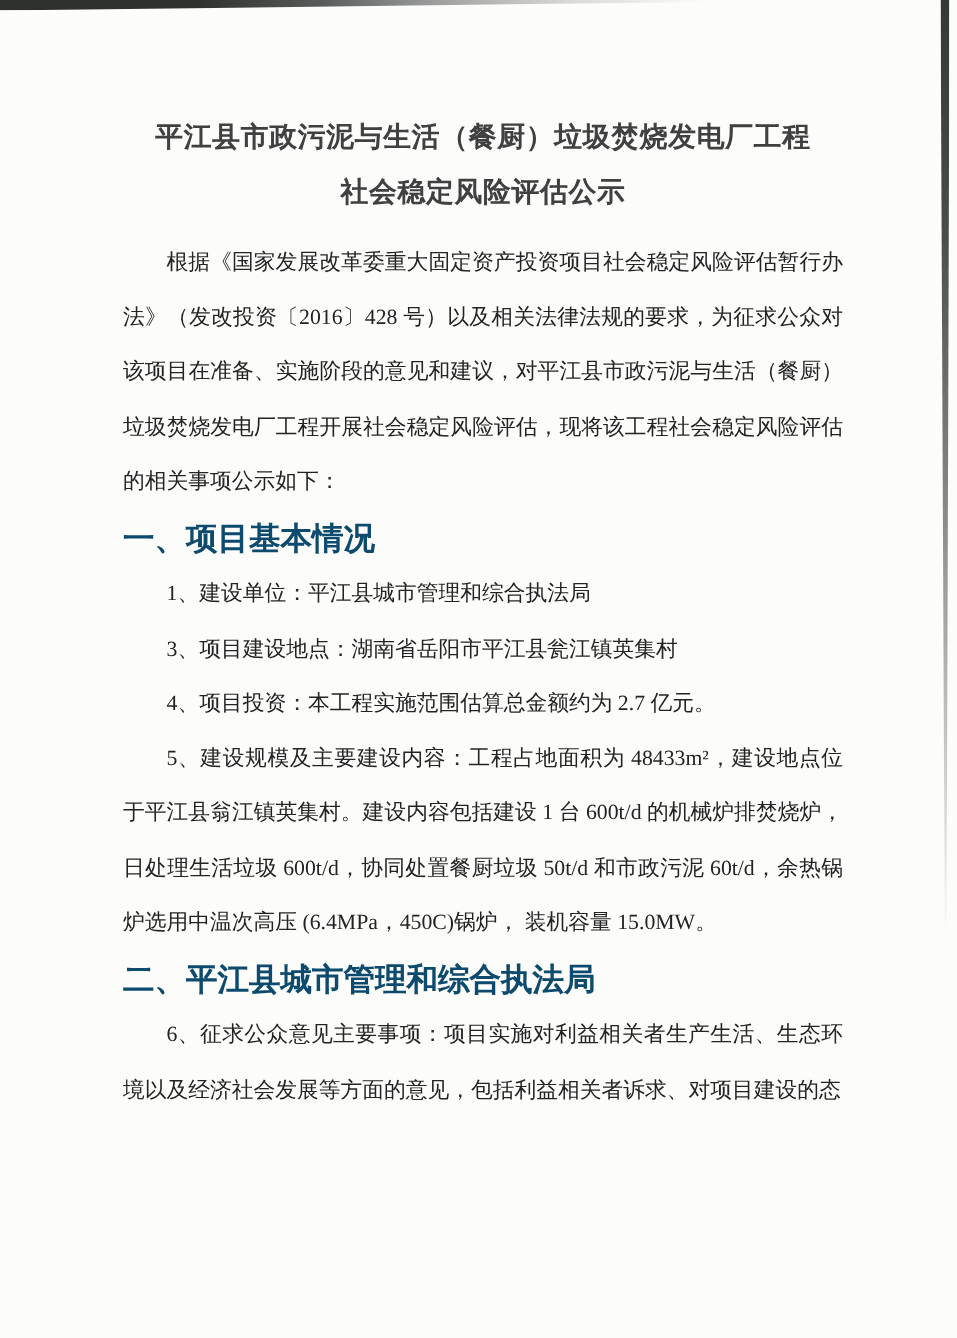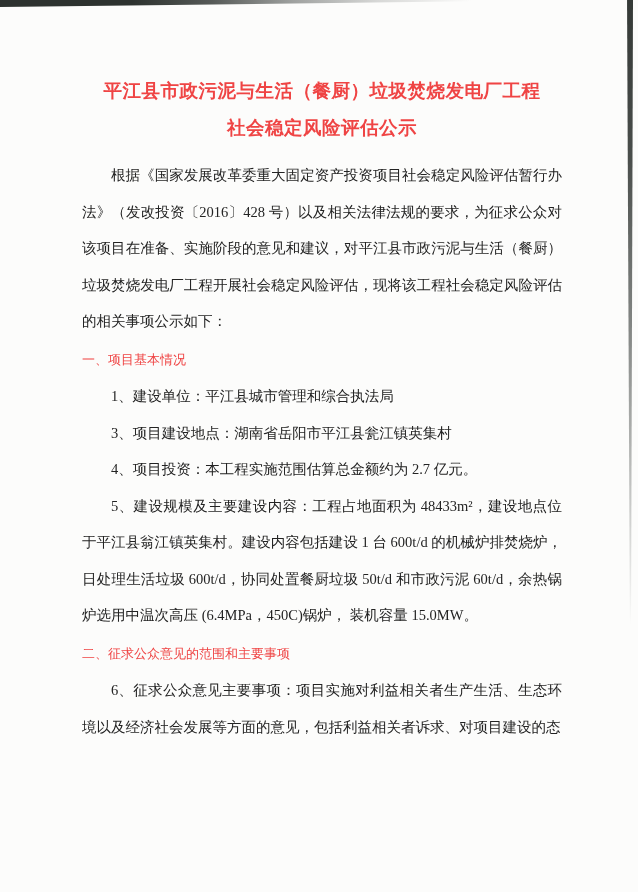--- a/index.html
+++ b/index.html
@@ -44,41 +44,41 @@
     top: 72px;
     width: 480px;
     color: #232323;
   }
   .doc-title {
     text-align: center;
     font-family: "Liberation Sans", "DejaVu Sans", sans-serif;
     font-weight: bold;
     font-size: 18.5px;
     line-height: 37px;
-    color: #ef4444;
+    color: #404040;
     letter-spacing: 0.5px;
   }
   .body-text {
     font-size: 14.5px;
     line-height: 36.5px;
     text-align: justify;
     text-justify: inter-ideograph;
   }
   p.para {
     margin: 0;
     text-indent: 2em;
   }
   p.intro { margin-top: 11px; }
   .section-heading {
     margin: 2px 0 0 0;
     font-family: "Liberation Sans", "DejaVu Sans", sans-serif;
-    font-weight: normal;
-    font-size: 13px;
+    font-weight: bold;
+    font-size: 21px;
     line-height: 36.5px;
-    color: #ef4444;
+    color: #0c4a6e;
     text-indent: 0;
   }
 </style>
 </head>
 <body>
 
 <div class="page">
 
   <div class="scan-top"></div>
   <div class="scan-right"></div>
@@ -93,18 +93,18 @@
     <div class="body-text">
 
       <p class="para intro">根据《国家发展改革委重大固定资产投资项目社会稳定风险评估暂行办法》（发改投资〔2016〕428 号）以及相关法律法规的要求，为征求公众对该项目在准备、实施阶段的意见和建议，对平江县市政污泥与生活（餐厨）垃圾焚烧发电厂工程开展社会稳定风险评估，现将该工程社会稳定风险评估的相关事项公示如下：</p>
 
       <p class="section-heading">一、项目基本情况</p>
       <p class="para">1、建设单位：平江县城市管理和综合执法局</p>
       <p class="para">3、项目建设地点：湖南省岳阳市平江县瓮江镇英集村</p>
       <p class="para">4、项目投资：本工程实施范围估算总金额约为 2.7 亿元。</p>
       <p class="para">5、建设规模及主要建设内容：工程占地面积为 48433m²，建设地点位于平江县翁江镇英集村。建设内容包括建设 1 台 600t/d 的机械炉排焚烧炉，日处理生活垃圾 600t/d，协同处置餐厨垃圾 50t/d 和市政污泥 60t/d，余热锅炉选用中温次高压 (6.4MPa，450C)锅炉， 装机容量 15.0MW。</p>
 
-      <p class="section-heading">二、征求公众意见的范围和主要事项</p>
+      <p class="section-heading">二、平江县城市管理和综合执法局</p>
       <p class="para">6、征求公众意见主要事项：项目实施对利益相关者生产生活、生态环境以及经济社会发展等方面的意见，包括利益相关者诉求、对项目建设的态</p>
 
     </div>
   </div>
 </div>
 
 </body></html>

